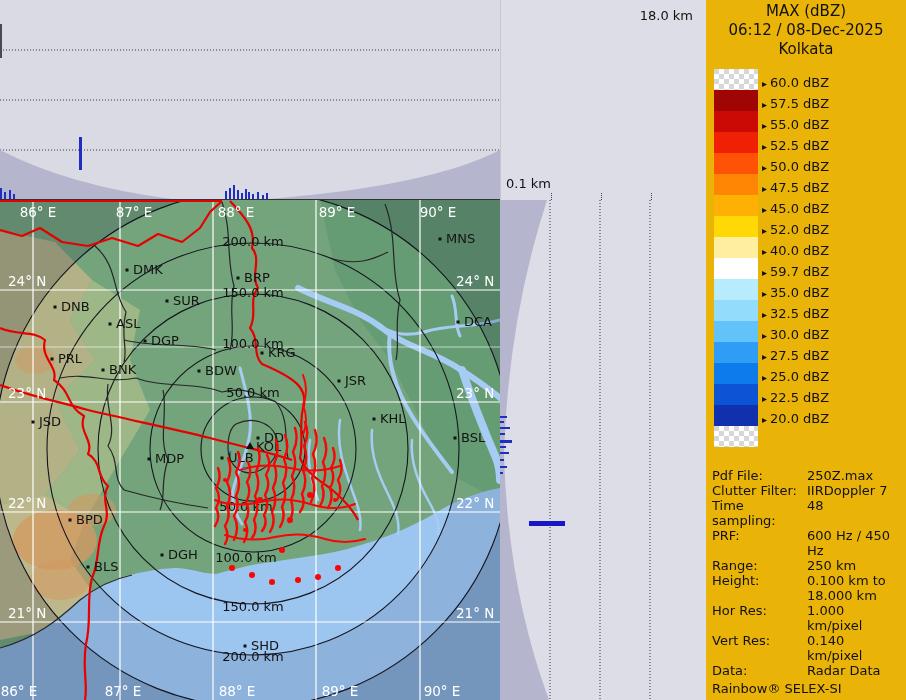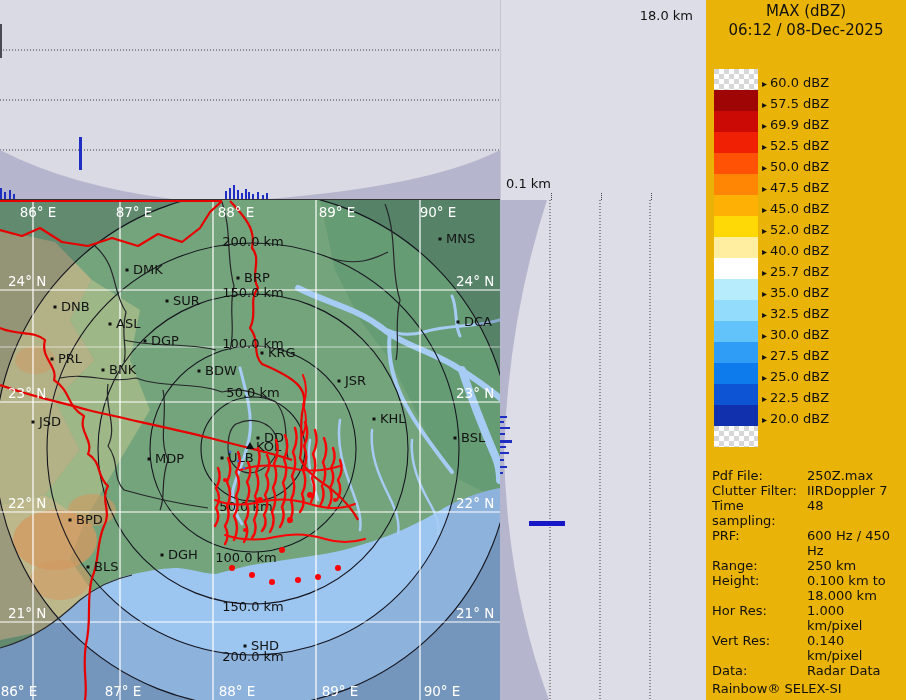--- a/index.html
+++ b/index.html
@@ -312,20 +312,21 @@
           <circle cx="238" cy="261" r="1.3"></circle>
           <circle cx="244" cy="268" r="1.3"></circle>
       </g>
     </svg>
   </div>
 
   <div id="legend-panel" class="panel">
     <div class="legend-title">
       <div>MAX (dBZ)</div>
       <div>06:12 / 08-Dec-2025</div>
+      <div>Kolkata</div>
     </div>
 
     <div id="color-bar">
       <div class="checker"></div>
       <div id="bands">
           <div class="band" style="background: rgb(160, 5, 5);"></div>
           <div class="band" style="background: rgb(204, 10, 5);"></div>
           <div class="band" style="background: rgb(240, 32, 5);"></div>
           <div class="band" style="background: rgb(255, 82, 5);"></div>
           <div class="band" style="background: rgb(255, 133, 5);"></div>
@@ -339,28 +340,28 @@
           <div class="band" style="background: rgb(47, 156, 245);"></div>
           <div class="band" style="background: rgb(13, 123, 235);"></div>
           <div class="band" style="background: rgb(13, 84, 213);"></div>
           <div class="band" style="background: rgb(17, 48, 174);"></div>
         </div>
       <div class="checker"></div>
     </div>
     <div id="scale-labels">
         <div class="scale-row" style="top: 76px;"><span class="arr">▸</span><span>60.0 dBZ</span></div>
         <div class="scale-row" style="top: 97px;"><span class="arr">▸</span><span>57.5 dBZ</span></div>
-        <div class="scale-row" style="top: 118px;"><span class="arr">▸</span><span>69.9 dBZ</span></div>
+        <div class="scale-row" style="top: 118px;"><span class="arr">▸</span><span>55.0 dBZ</span></div>
         <div class="scale-row" style="top: 139px;"><span class="arr">▸</span><span>52.5 dBZ</span></div>
         <div class="scale-row" style="top: 160px;"><span class="arr">▸</span><span>50.0 dBZ</span></div>
         <div class="scale-row" style="top: 181px;"><span class="arr">▸</span><span>47.5 dBZ</span></div>
         <div class="scale-row" style="top: 202px;"><span class="arr">▸</span><span>45.0 dBZ</span></div>
         <div class="scale-row" style="top: 223px;"><span class="arr">▸</span><span>52.0 dBZ</span></div>
         <div class="scale-row" style="top: 244px;"><span class="arr">▸</span><span>40.0 dBZ</span></div>
-        <div class="scale-row" style="top: 265px;"><span class="arr">▸</span><span>25.7 dBZ</span></div>
+        <div class="scale-row" style="top: 265px;"><span class="arr">▸</span><span>59.7 dBZ</span></div>
         <div class="scale-row" style="top: 286px;"><span class="arr">▸</span><span>35.0 dBZ</span></div>
         <div class="scale-row" style="top: 307px;"><span class="arr">▸</span><span>32.5 dBZ</span></div>
         <div class="scale-row" style="top: 328px;"><span class="arr">▸</span><span>30.0 dBZ</span></div>
         <div class="scale-row" style="top: 349px;"><span class="arr">▸</span><span>27.5 dBZ</span></div>
         <div class="scale-row" style="top: 370px;"><span class="arr">▸</span><span>25.0 dBZ</span></div>
         <div class="scale-row" style="top: 391px;"><span class="arr">▸</span><span>22.5 dBZ</span></div>
         <div class="scale-row" style="top: 412px;"><span class="arr">▸</span><span>20.0 dBZ</span></div>
       </div>
 
     <div id="meta">

